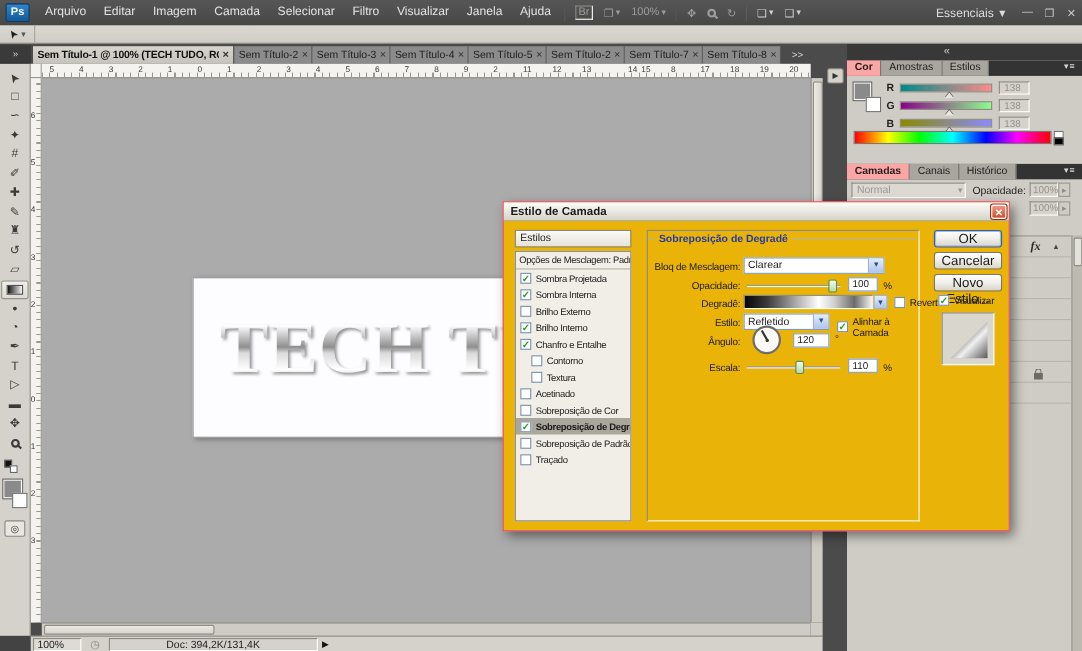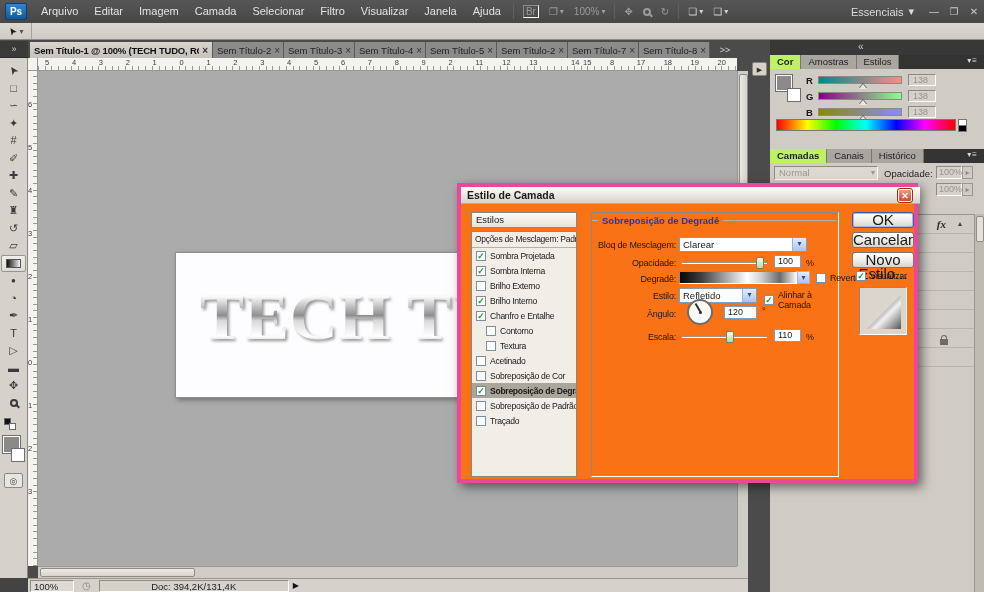--- a/index.html
+++ b/index.html
@@ -82,21 +82,21 @@
   
   #dock-gap { position:absolute; left:748px; top:40px; width:22px; height:552px; background:#4b4b4b; }
   #expand-btn { position:absolute; left:4px; top:22px; width:15px; height:14px; background:#d5d2cb; border:1px solid #8b887f; border-radius:2px; font-size:7px; color:#333; text-align:center; line-height:13px; }
 
   
   #dock { position:absolute; left:770px; top:40px; width:214px; height:552px; background:#cfccc5; }
   .dock-header { position:relative; height:15px; background:#383838; color:#cfcfcf; }
   #dock-collapse { position:absolute; left:88px; top:1px; font-size:10px; }
   .panel-tabs { position:relative; height:14px; background:#333; display:flex; }
   .ptab { padding:0 7px; font-size:9.5px; line-height:14px; color:#1d1d1d; background:#a9a69f; border-right:1px solid #777; }
-  .ptab.active { background:#bef264; font-weight:bold; }
+  .ptab.active { background:#fca5a5; font-weight:bold; }
   .panel-menu { margin-left:auto; color:#d8d8d8; font-size:8px; padding:1px 6px 0 0; letter-spacing:1px; }
 
   
   #color-panel { position:relative; height:80px; }
   #cp-fg { position:absolute; left:6px; top:6px; width:16px; height:16px; background:#8a8a8a; border:1px solid #fff; outline:1px solid #6d6d6d; }
   #cp-bg { position:absolute; left:17px; top:19px; width:14px; height:14px; background:#fff; border:1px solid #6d6d6d; }
   .ch-row { position:absolute; left:0; width:214px; height:16px; }
   .ch-label { position:absolute; left:36px; top:2px; font-size:9.5px; font-weight:bold; color:#1c1c1c; }
   .ch-bar { position:absolute; left:48px; top:3px; width:84px; height:8px; border:1px solid #8d8a80; }
   .ch-thumb { position:absolute; top:11px; width:0; height:0; border-left:4px solid transparent; border-right:4px solid transparent; border-bottom:5px solid #e8e6e0; filter:drop-shadow(0 -1px 0 #555); }
@@ -122,21 +122,21 @@
   .css-lock::before { content:""; position:absolute; left:1px; top:-4px; width:4px; height:4px; border:1.5px solid #6e6b63; border-bottom:none; border-radius:3px 3px 0 0; }
   #layer-list { position:absolute; left:0; top:51px; width:204px; height:382px; background:#cfccc5; border-top:1px solid #9a978e; }
   .layer-row { position:absolute; left:0; width:204px; height:19px; border-bottom:1px solid #b8b5ad; }
   .fx-label { position:absolute; right:28px; top:3px; font-family:"Liberation Serif", serif; font-style:italic; font-weight:bold; font-size:11px; color:#2a2a2a; }
   .fx-badge { position:absolute; right:12px; top:4px; font-size:8px; color:#444; }
   .row-lock { position:absolute; right:26px; top:6px; }
   #lp-scroll { position:absolute; left:204px; top:51px; width:10px; height:382px; background:#bdbab2; border-left:1px solid #9a978e; }
   #lp-thumb { position:absolute; left:1px; top:2px; width:8px; height:26px; background:#e3e1db; border:1px solid #8f8c83; border-radius:2px; }
 
   
-  #dialog { position:absolute; left:457px; top:183px; width:461px; height:300px; background:#f97316; border:4px solid #ec4899; box-shadow:4px 4px 10px rgba(0,0,0,0.5); z-index:50; font-size:9.5px; color:#1a1a1a; }
+  #dialog { position:absolute; left:457px; top:183px; width:461px; height:300px; background:#eab308; border:1px solid #ec4899; box-shadow:4px 4px 10px rgba(0,0,0,0.5); z-index:50; font-size:9.5px; color:#1a1a1a; }
   #dlg-title { position:absolute; left:0; top:0; width:459px; height:17px; background:linear-gradient(#fdfcfa,#d6d3c9); border-bottom:1px solid #b3b0a3; font-weight:bold; font-size:10.5px; line-height:16px; padding-left:6px; }
   #dlg-close { position:absolute; right:2px; top:2px; width:14px; height:13px; background:linear-gradient(#f29a82,#cf4a2e); border:1px solid #fff; outline:1px solid #9c2d15; border-radius:2px; color:#fff; font-size:9px; font-weight:bold; text-align:center; line-height:12px; }
   #styles-header { position:absolute; left:10px; top:25px; width:106px; height:16px; background:linear-gradient(#fbfaf6,#e6e3d9); border:1px solid #8a887c; font-size:9.5px; line-height:14px; padding-left:4px; }
   #style-list { position:absolute; left:10px; top:44px; width:106px; height:246px; background:#f0eee6; border:1px solid #8a887c; overflow:hidden; }
   #blend-opts { height:16px; border-bottom:1px solid #b5b2a5; font-size:8.5px; letter-spacing:-0.3px; line-height:15px; padding-left:3px; white-space:nowrap; }
   .style-row { position:relative; height:15px; display:flex; align-items:center; white-space:nowrap; overflow:hidden; }
   .style-row.sel { background:#a9a69c; font-weight:bold; }
   .style-row .xp-check { margin-left:4px; }
   .style-row.ind .xp-check { margin-left:14px; }
   .style-row .sl-label { margin-left:4px; font-size:8.6px; letter-spacing:-0.3px; }
@@ -157,21 +157,21 @@
   .val-box { position:absolute; width:27px; height:13px; background:#fff; border:1px solid #7f9db9; font-size:9px; line-height:11px; padding-left:3px; }
   .unit { position:absolute; font-size:9px; }
   #grad-preview { position:absolute; left:87px; top:58px; width:118px; height:13px; border:1px solid; border-color:#8d8a80 #fdfdfb #fdfdfb #8d8a80;
     background:linear-gradient(90deg,#060606,#3c3c3c 18%,#c2c2c2 45%,#fff 58%,#d0d0d0 70%,#6b6b6b 86%,#f8f8f8 100%); }
   #grad-dd { position:absolute; left:205px; top:58px; width:13px; height:13px; background:linear-gradient(#e3ecfb,#aec3ec); border:1px solid #9eb3da; color:#2c4d8e; font-size:8px; text-align:center; line-height:12px; }
   .dlg-check { position:absolute; display:flex; gap:4px; align-items:center; font-size:9px; letter-spacing:-0.2px; }
   #angle-dial { position:absolute; left:95px; top:86px; width:26px; height:26px; border:2px solid #6d6d6d; border-radius:50%; background:#fbfaf6; }
   #angle-dial .needle { position:absolute; left:12px; top:11px; width:11px; height:2px; background:#333; transform-origin:0 50%; transform:rotate(-120deg); }
   #angle-dial .dot { position:absolute; left:10px; top:10px; width:3px; height:3px; background:#333; border-radius:50%; }
 
-  .xp-btn { position:absolute; left:391px; width:62px; height:16px; background:linear-gradient(#ffffff,#f2f1ec 45%,#d8d5cb); border:1px solid #7a786d; border-radius:3px; font-size:15px; text-align:center; line-height:14px; color:#1a1a1a; }
+  .xp-btn { position:absolute; left:391px; width:62px; height:16px; background:linear-gradient(#ffffff,#f2f1ec 45%,#d8d5cb); border:1px solid #7a786d; border-radius:3px; font-size:12px; text-align:center; line-height:14px; color:#1a1a1a; }
   #btn-ok { border:1px solid #3c5e9e; box-shadow:inset 0 0 0 1px #9ebcf0; }
   #preview-check { left:395px; top:84px; }
   #preview-thumb { position:absolute; left:398px; top:100px; width:48px; height:48px; background:#d9d6cd; border:1px solid; border-color:#8d8a80 #fdfdfb #fdfdfb #8d8a80; }
   #preview-thumb .shape { position:absolute; left:7px; top:7px; width:34px; height:34px; background:linear-gradient(135deg,#fafafa,#8b8b8b 40%,#f0f0f0 60%,#555); clip-path:polygon(0 100%,100% 0,100% 100%); filter:drop-shadow(-2px 2px 2px rgba(0,0,0,0.4)); }
 </style>
 </head>
 <body>
 
 <div id="app">
 

